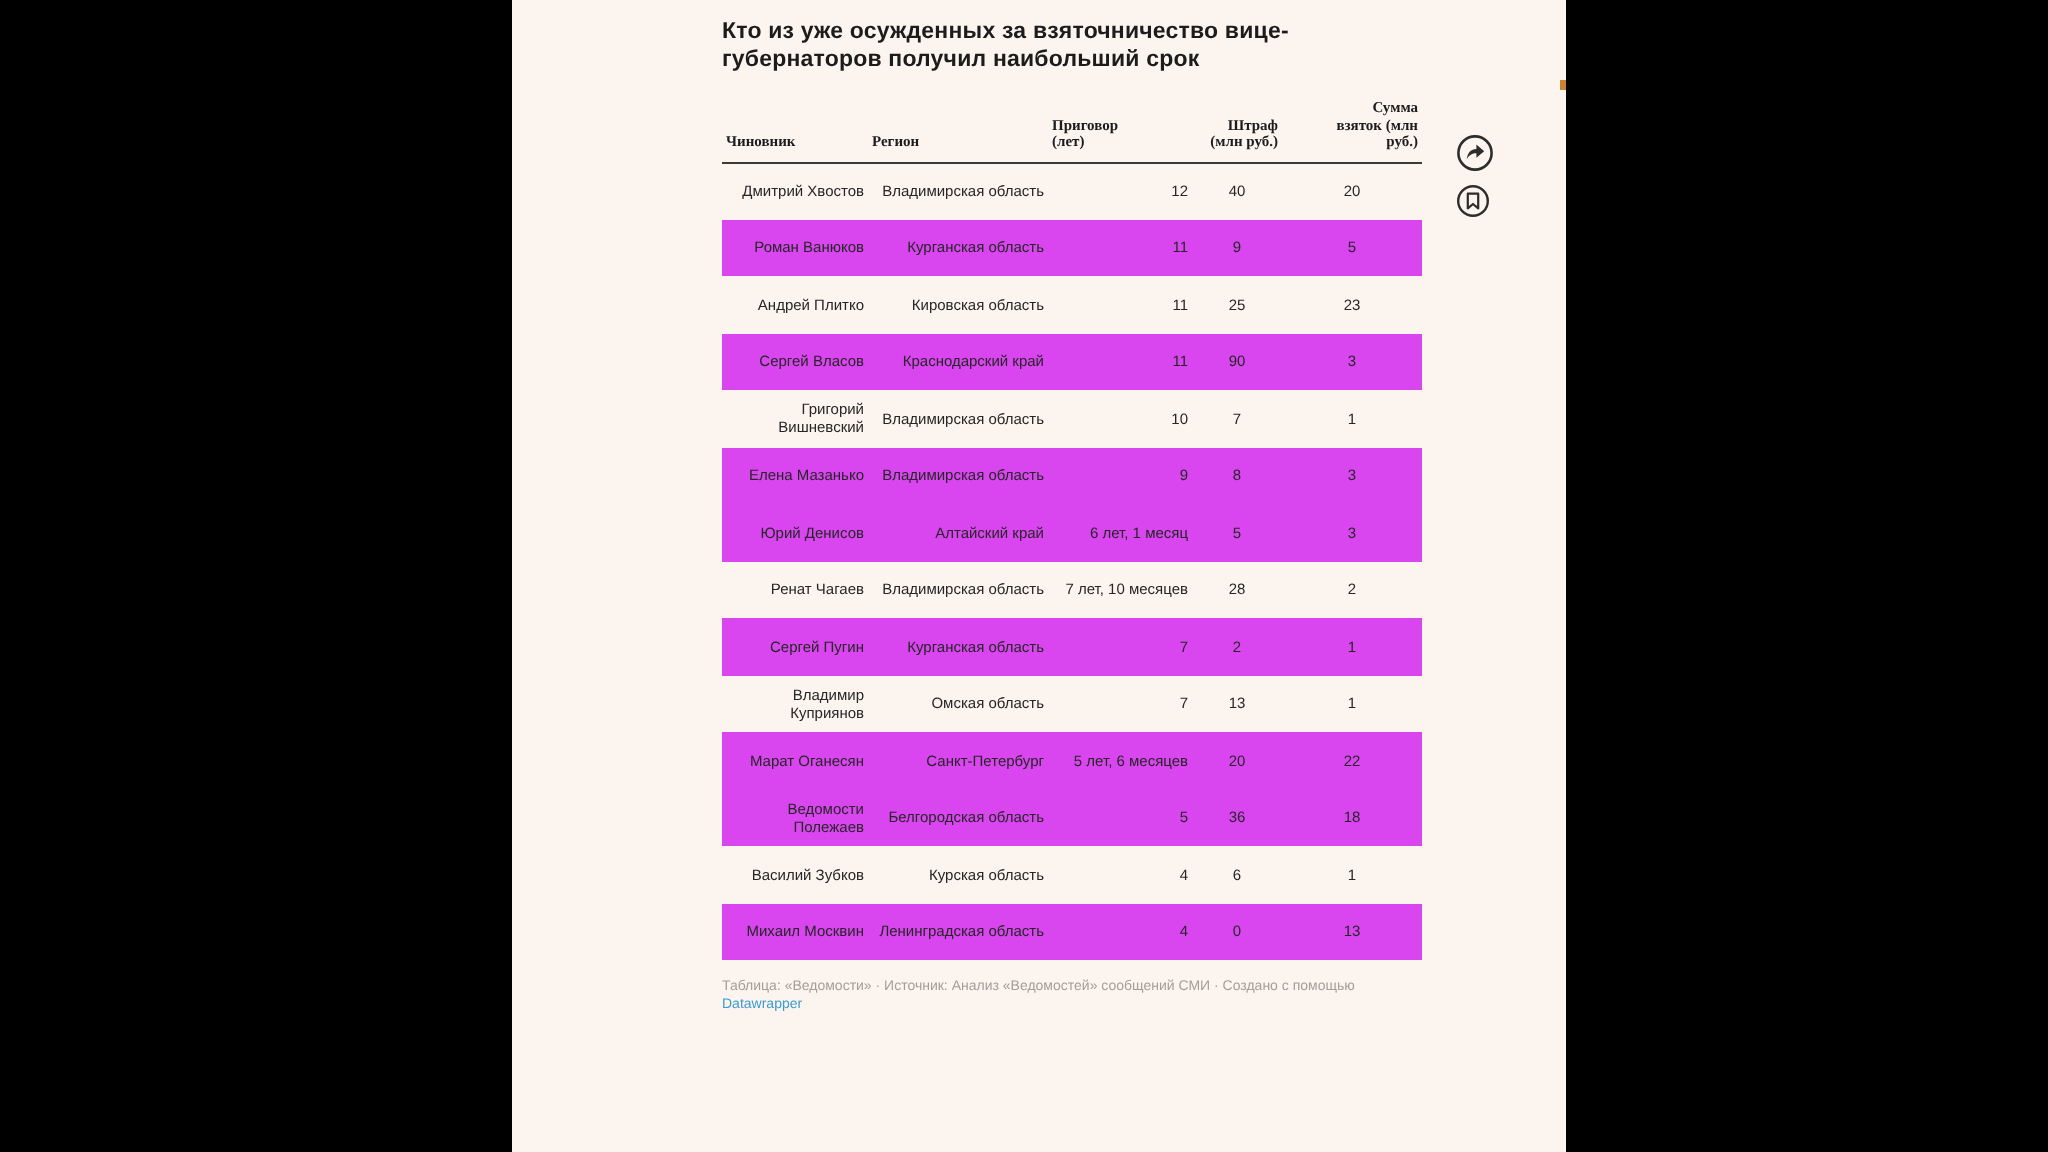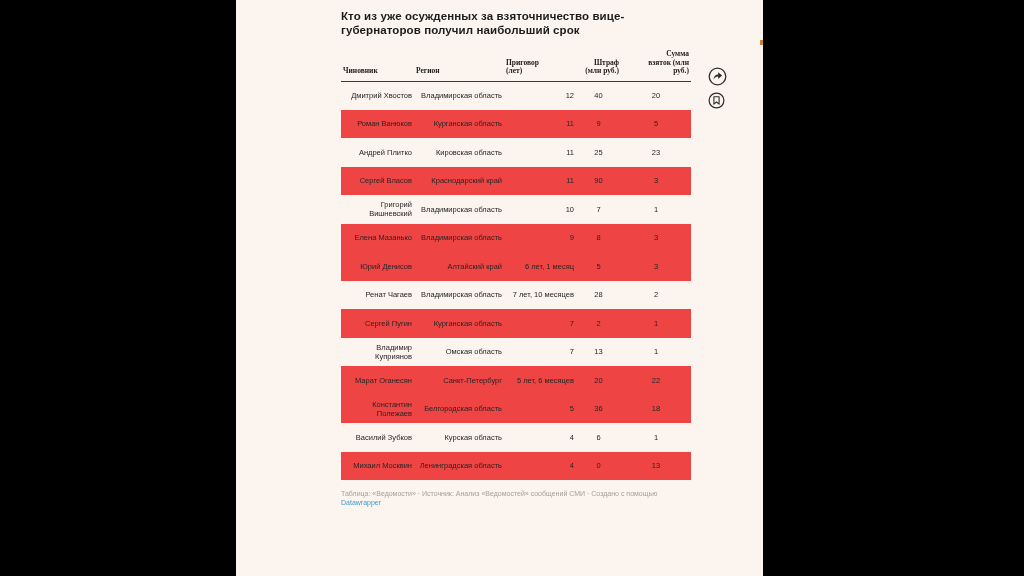--- a/index.html
+++ b/index.html
@@ -4,21 +4,21 @@
 <style>
   * { margin: 0; padding: 0; box-sizing: border-box; }
   html, body { width: 1024px; height: 576px; overflow: hidden; }
   body {
     background: #000000;
     font-family: "Liberation Sans", "DejaVu Sans", sans-serif;
     position: relative;
   }
   .card {
     position: absolute;
-    left: 236px; top: 0;
+    left: 256px; top: 0;
     width: 527px; height: 576px;
     background: #fcf4ee;
   }
   .edge-tick {
     position: absolute;
     right: 0; top: 40px;
     width: 3px; height: 5px;
     background: #c88433;
   }
   .content {
@@ -59,21 +59,21 @@
   thead th.al { text-align: left; padding-left: 2px; }
   thead th.ar { text-align: right; padding-right: 2px; }
   tbody td {
     font-size: 7.5px;
     line-height: 9px;
     color: #262626;
     vertical-align: middle;
     padding: 3px 2px;
   }
   tbody tr { height: 28.5px; }
-  tbody tr.alt { background: #ef4444; }
+  tbody tr.alt { background: #d946ef; }
   td.col0, td.col1, td.col2 { text-align: right; }
   td.col3, td.col4 { text-align: center; }
   .footer {
     margin-top: 9px;
     font-size: 7px;
     line-height: 9px;
     color: #a49e99;
   }
   .footer a {
     color: #3d9bd1;
@@ -200,21 +200,21 @@
             <td class="col4">1</td>
           </tr>
           <tr class="alt">
             <td class="col0">Марат Оганесян</td>
             <td class="col1">Санкт-Петербург</td>
             <td class="col2">5 лет, 6 месяцев</td>
             <td class="col3">20</td>
             <td class="col4">22</td>
           </tr>
           <tr class="alt">
-            <td class="col0">Константин Полежаев</td>
+            <td class="col0">Ведомости Полежаев</td>
             <td class="col1">Белгородская область</td>
             <td class="col2">5</td>
             <td class="col3">36</td>
             <td class="col4">18</td>
           </tr>
           <tr>
             <td class="col0">Василий Зубков</td>
             <td class="col1">Курская область</td>
             <td class="col2">4</td>
             <td class="col3">6</td>

